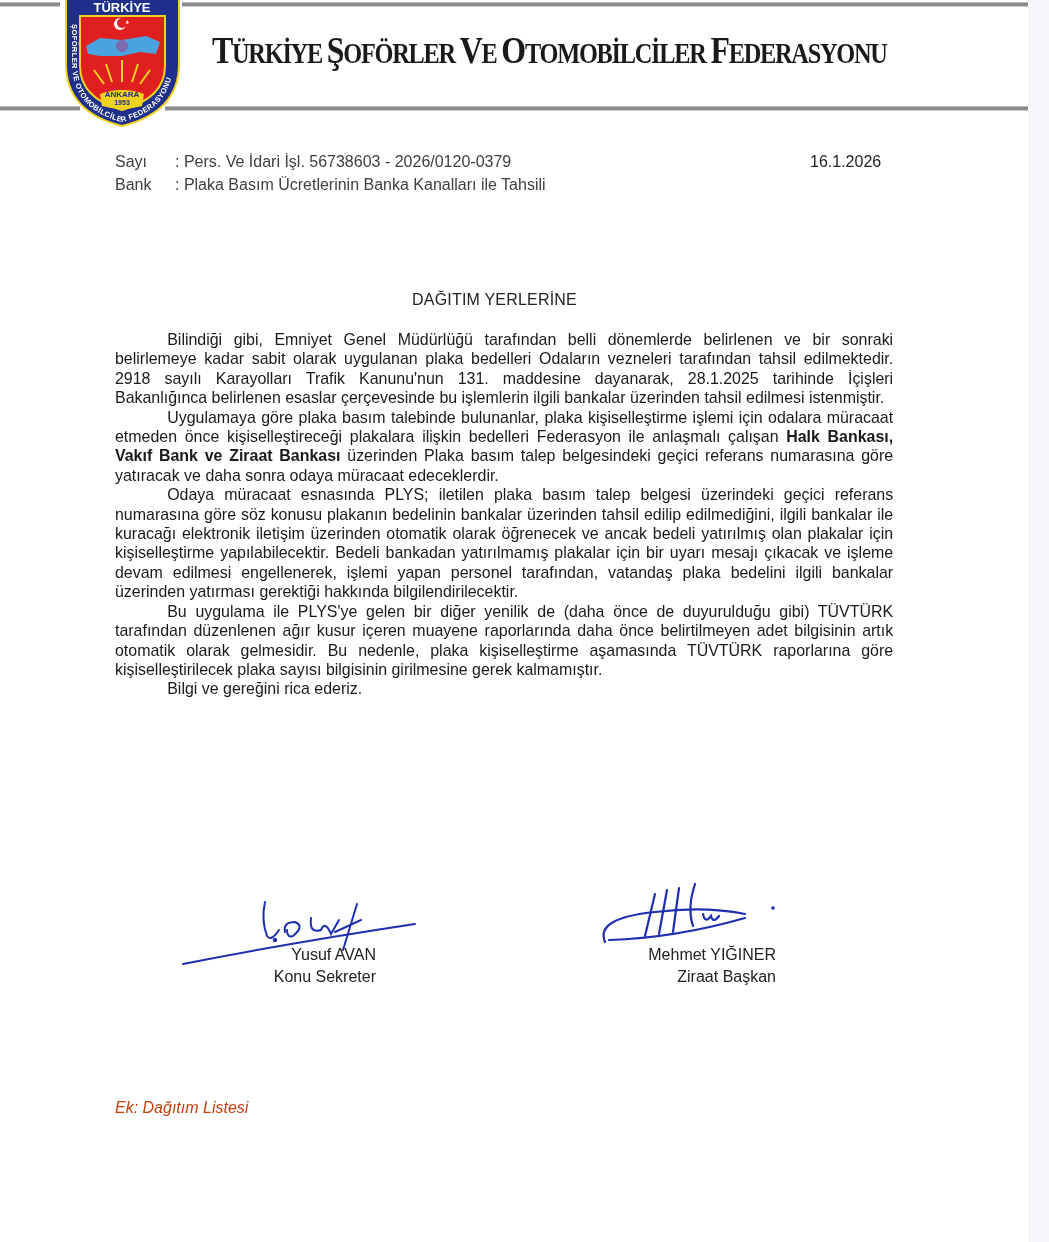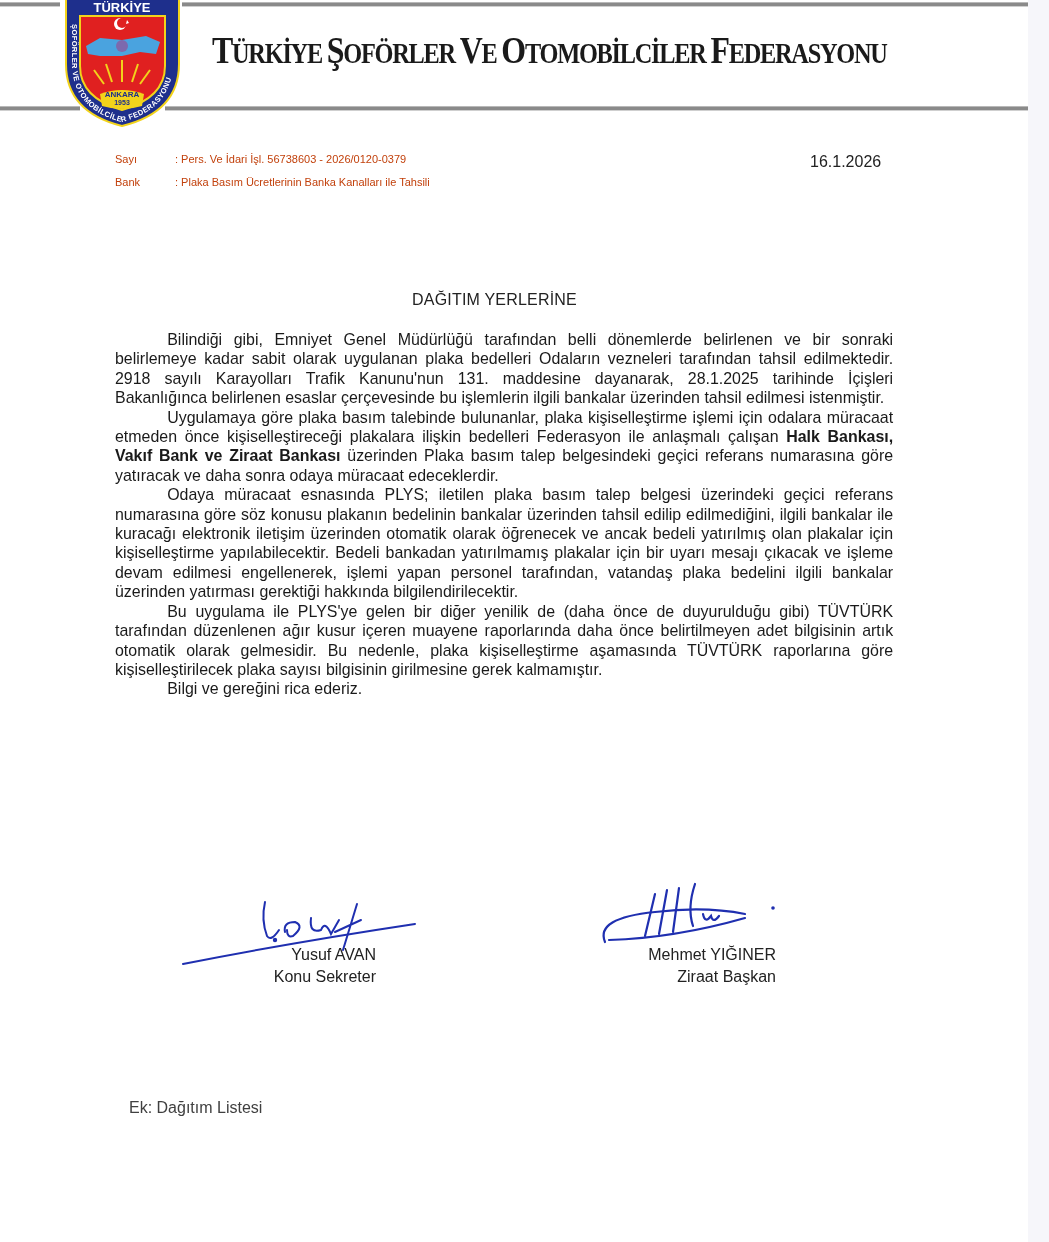--- a/index.html
+++ b/index.html
@@ -13,36 +13,36 @@
   .hline.top2 { left:182px; top:2px; width:846px; }
   .hline.bot1 { left:0; top:106px; width:80px; }
   .hline.bot2 { left:165px; top:106px; width:863px; }
   .logo { position:absolute; left:60px; top:-6px; width:125px; height:135px; }
   .org-title {
     position:absolute; left:212px; top:28px; font-family:"Liberation Serif", serif;
     font-weight:bold; font-size:38px; letter-spacing:-1.5px; color:#1a1a1a;
     transform:scaleX(0.84); transform-origin:left top; white-space:nowrap;
   }
   .org-title .sc { font-size:29px; }
-  .meta { position:absolute; left:115px; font-size:11px; color:#c2410c; white-space:nowrap; }
+  .meta { position:absolute; left:115px; font-size:16px; color:#404040; white-space:nowrap; }
   .meta .lbl { display:inline-block; width:60px; }
   .date { position:absolute; left:810px; top:153px; font-size:16px; color:#222;text-align:center; }
   .heading { position:absolute; left:412px; top:263px; font-size:16px; color:#222; letter-spacing:0.2px;margin-top:28px; }
   .body-text {
     position:absolute; left:115px; width:790px; top:330px;
     font-family:"Liberation Sans", sans-serif; font-size:16.2px; line-height:19.4px;
     text-align:justify; color:#1a1a1a; transform:scaleX(0.985); transform-origin:left top;
   }
   .body-text p { margin:0; text-indent:53px; }
   .body-text b { font-weight:bold; }
   .sig { position:absolute; text-align:right; font-size:16px; color:#222; line-height:22px; }
   .sig1 { left:226px; top:944px; width:150px; }
   .sig2 { left:596px; top:944px; width:180px; }
   .sigdraw { position:absolute; }
-  .attachment { position:absolute; left:129px; top:1099px; font-size:16px; color:#404040; }
+  .attachment { position:absolute; left:115px; top:1099px; font-size:16px; color:#c2410c;font-style:italic; }
 </style>
 </head>
 <body>
 
 <div class="right-strip"></div>
 
 <div class="hline top1"></div>
 <div class="hline top2"></div>
 <div class="hline bot1"></div>
 <div class="hline bot2"></div>

